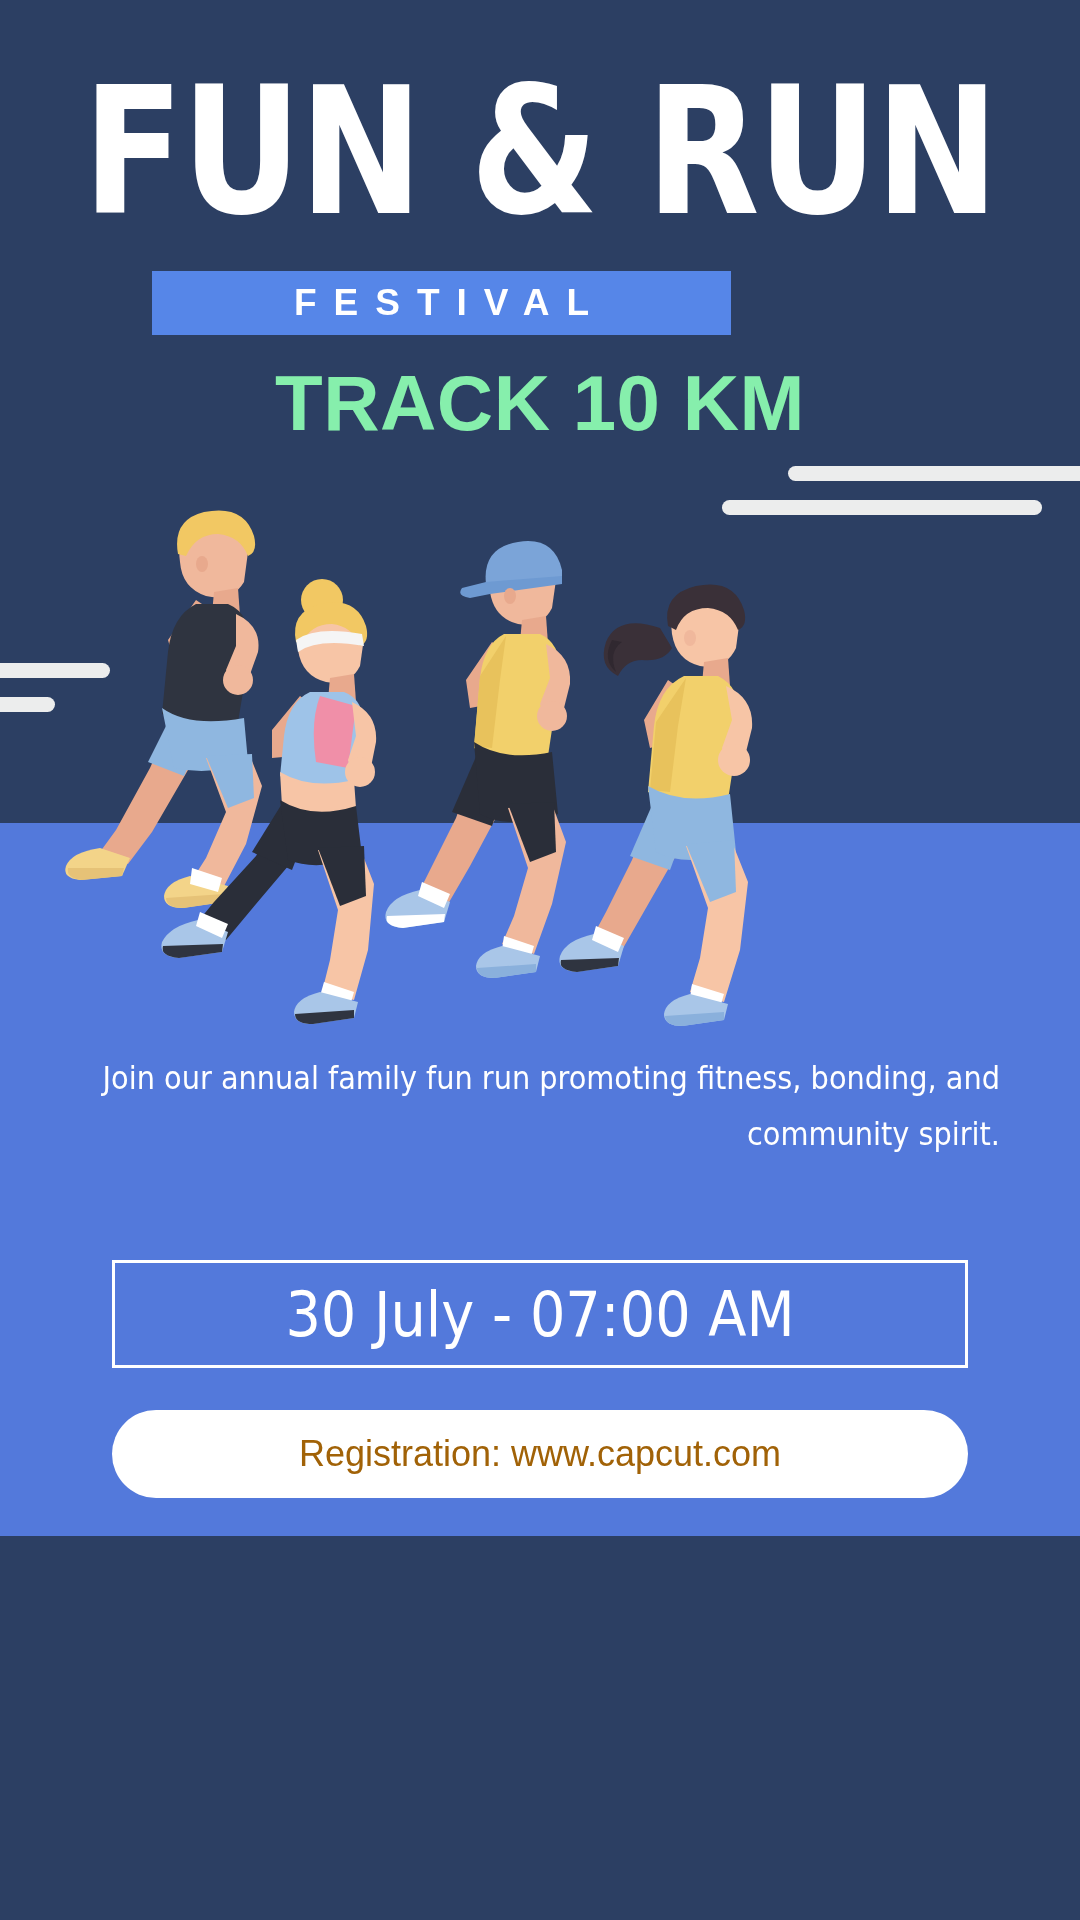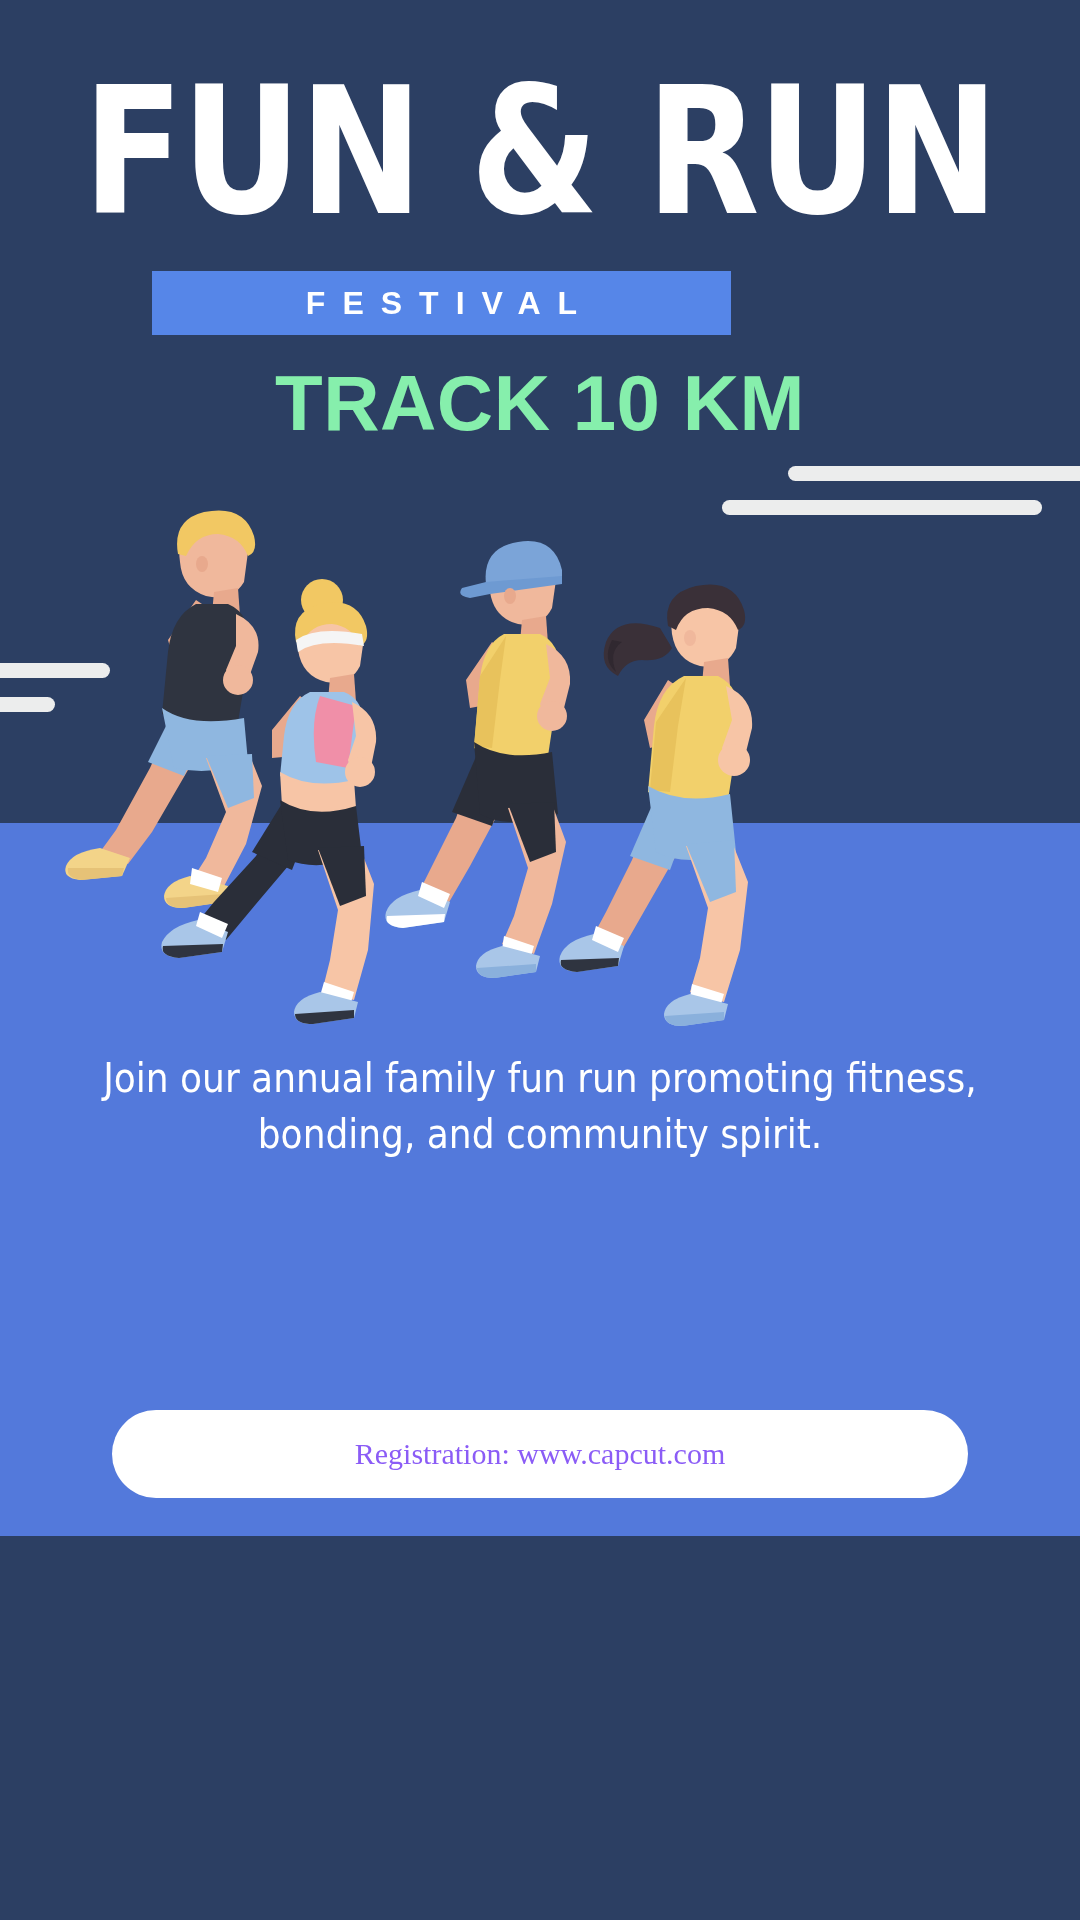--- a/index.html
+++ b/index.html
@@ -27,21 +27,21 @@
     transform:scaleX(0.93);
     transform-origin:50% 0;
     white-space:nowrap;
   }
   .festival-band{
     position:absolute;left:152px;top:271px;width:579px;height:64px;
     background:#5686e8;
     display:flex;align-items:center;justify-content:center;
   }
   .festival-band span{
-    color:#ffffff;font-size:32px;font-weight:bold;letter-spacing:17px;
+    color:#ffffff;font-size:37px;font-weight:bold;letter-spacing:17px;
     text-indent:17px;
     font-family:"Liberation Sans",sans-serif;
   }
   .subtitle{
     position:absolute;left:0;top:355px;width:1080px;text-align:center;
     color:#86efac;font-weight:bold;font-size:78px;line-height:96px;
     letter-spacing:0.5px;
     font-family:"Liberation Sans",sans-serif;
   }
 
@@ -50,43 +50,43 @@
   .speed-r1{left:788px;top:466px;width:320px;}
   .speed-r2{left:722px;top:500px;width:320px;}
   .speed-l1{left:-210px;top:663px;width:320px;}
   .speed-l2{left:-265px;top:697px;width:320px;}
 
   
   .runners{position:absolute;left:0;top:500px;width:1080px;height:560px;}
 
   
   .desc{
-    position:absolute;left:80px;top:1050px;width:920px;text-align:center;
-    color:#ffffff;font-size:40px;line-height:56px;font-weight:normal;
+    position:absolute;left:80px;top:1050px;width:920px;text-align:right;
+    color:#ffffff;font-size:32px;line-height:56px;font-weight:normal;
     font-family:"DejaVu Sans Condensed","Liberation Sans",sans-serif;
     letter-spacing:0px;
   }
   .date-box{
     position:absolute;left:112px;top:1260px;width:856px;height:108px;
     border:3px solid #ffffff;
     display:flex;align-items:center;justify-content:center;
     box-sizing:border-box;
   }
   .date-box span{
     color:#ffffff;font-size:62px;font-weight:normal;letter-spacing:0px;
     font-family:"DejaVu Sans Condensed","Liberation Sans",sans-serif;
   }
   .reg-pill{
     position:absolute;left:112px;top:1410px;width:856px;height:88px;
     background:#ffffff;border-radius:44px;
     display:flex;align-items:center;justify-content:center;
   }
   .reg-pill span{
-    color:#8b5cf6;font-size:30px;font-weight:normal;
-    font-family:Liberation Serif, serif;
+    color:#a16207;font-size:36px;font-weight:normal;
+    font-family:Liberation Sans, sans-serif;
   }
 </style>
 </head>
 <body>
 
 <div id="poster">
 
   <div class="bg-top"></div>
   <div class="bg-bottom"></div>
 
@@ -254,18 +254,21 @@
       <path d="M690 494 Q666 500 664 514 Q664 526 682 526 L724 520 L728 504 Z" fill="#a9c6e8"></path>
       <path d="M665 516 Q665 526 683 526 L724 520 L724 512 Z" fill="#8ab0dc"></path>
 
       <path d="M596 426 L624 438 L618 452 L592 440 Z" fill="#ffffff"></path>
     </g>
 
   </svg>
 
   <div class="desc">Join our annual family fun run promoting fitness, bonding, and community spirit.</div>
 
+  <div class="date-box">
+    <span>30 July - 07:00 AM</span>
+  </div>
 
   <div class="reg-pill">
     <span>Registration: www.capcut.com</span>
   </div>
 
 </div>
 
 </body></html>

